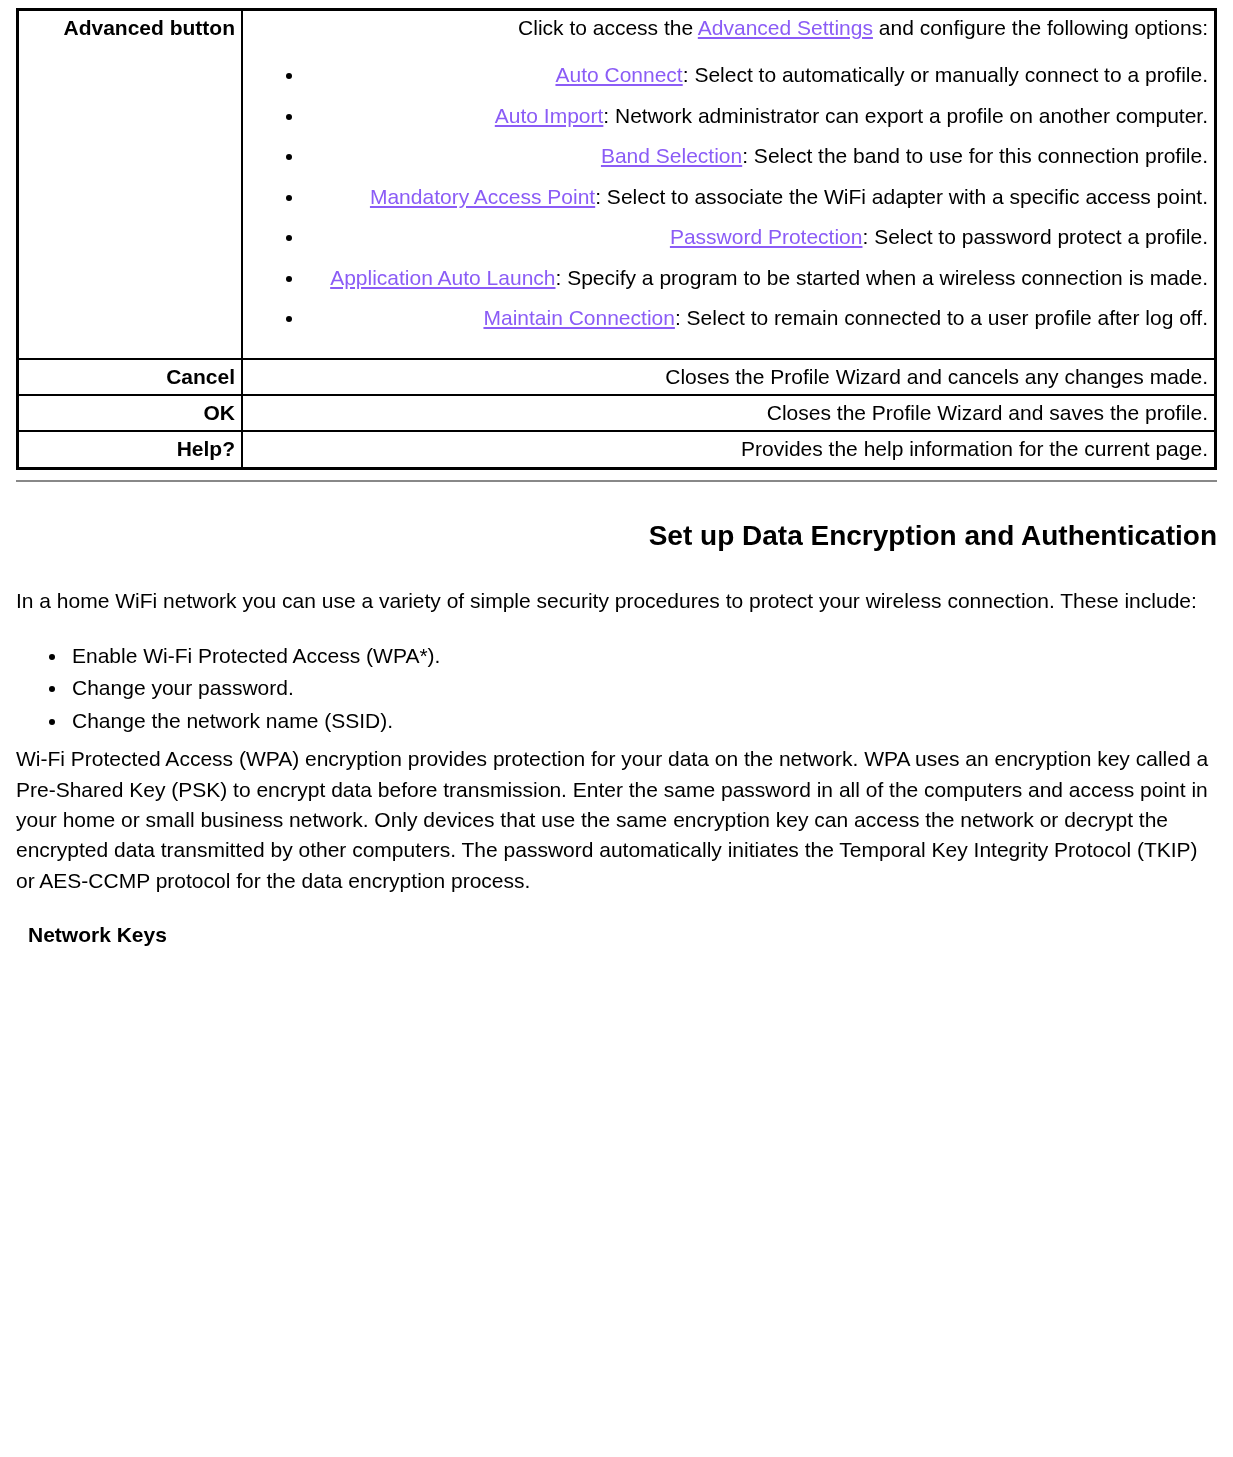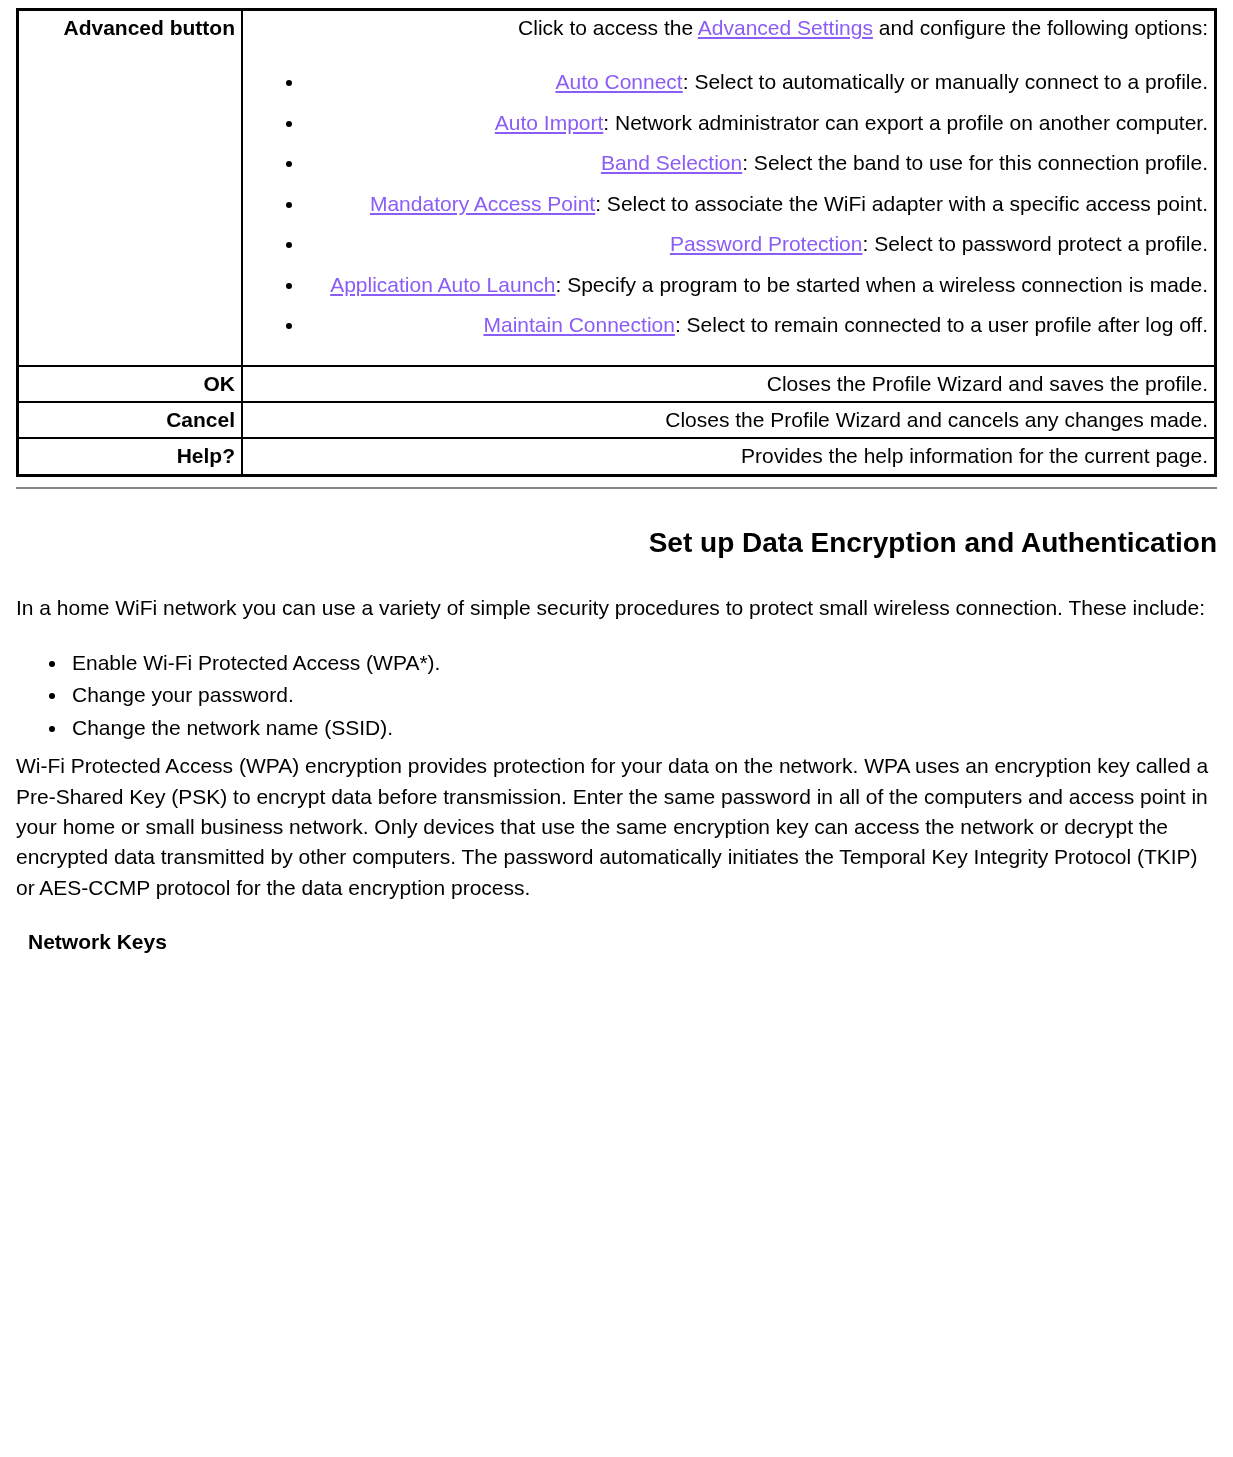--- a/index.html
+++ b/index.html
@@ -27,21 +27,21 @@
     font-weight:bold;
     width:210px;
     white-space:nowrap;
   }
   a.doclink{
     color:#8b5cf6;
     text-decoration:underline;
   }
   ul.opts{
     list-style-type:disc;
-    margin:24px 0 22px 0;
+    margin:17px 0 22px 0;
     padding-left:56px;
   }
   ul.opts li{
     margin-bottom:10px;
     padding-left:4px;
   }
   hr.sep{
     border:none;
     border-top:2px solid #888;
     margin:10px 0 34px 0;
@@ -83,39 +83,39 @@
         <li><a href="#" class="doclink">Auto Import</a><span>: Network administrator can export a profile on another computer.</span></li>
         <li><a href="#" class="doclink">Band Selection</a><span>: Select the band to use for this connection profile.</span></li>
         <li><a href="#" class="doclink">Mandatory Access Point</a><span>: Select to associate the WiFi adapter with a specific access point.</span></li>
         <li><a href="#" class="doclink">Password Protection</a><span>: Select to password protect a profile.</span></li>
         <li><a href="#" class="doclink">Application Auto Launch</a><span>: Specify a program to be started when a wireless connection is made.</span></li>
         <li><a href="#" class="doclink">Maintain Connection</a><span>: Select to remain connected to a user profile after log off.</span></li>
       </ul>
     </td>
   </tr>
   <tr>
+    <td class="label">Cancel</td>
+    <td>Closes the Profile Wizard and cancels any changes made.</td>
+  </tr>
+  <tr>
     <td class="label">OK</td>
     <td>Closes the Profile Wizard and saves the profile.</td>
-  </tr>
-  <tr>
-    <td class="label">Cancel</td>
-    <td>Closes the Profile Wizard and cancels any changes made.</td>
   </tr>
   <tr>
     <td class="label">Help?</td>
     <td>Provides the help information for the current page.</td>
   </tr>
 </tbody>
   </table>
 
 <hr class="sep">
 
 <h2 class="sect">Set up Data Encryption and Authentication</h2>
 
-<p class="para">In a home WiFi network you can use a variety of simple security procedures to protect small wireless connection. These include:</p>
+<p class="para">In a home WiFi network you can use a variety of simple security procedures to protect your wireless connection. These include:</p>
 
 <ul class="plain">
   <li>Enable Wi-Fi Protected Access (WPA*).</li>
   <li>Change your password.</li>
   <li>Change the network name (SSID).</li>
 </ul>
 
 <p class="para">Wi-Fi Protected Access (WPA) encryption provides protection for your data on the network. WPA uses an encryption key called a Pre-Shared Key (PSK) to encrypt data before transmission. Enter the same password in all of the computers and access point in your home or small business network. Only devices that use the same encryption key can access the network or decrypt the encrypted data transmitted by other computers. The password automatically initiates the Temporal Key Integrity Protocol (TKIP) or AES-CCMP protocol for the data encryption process.</p>
 
 <p class="subhead">Network Keys</p>

